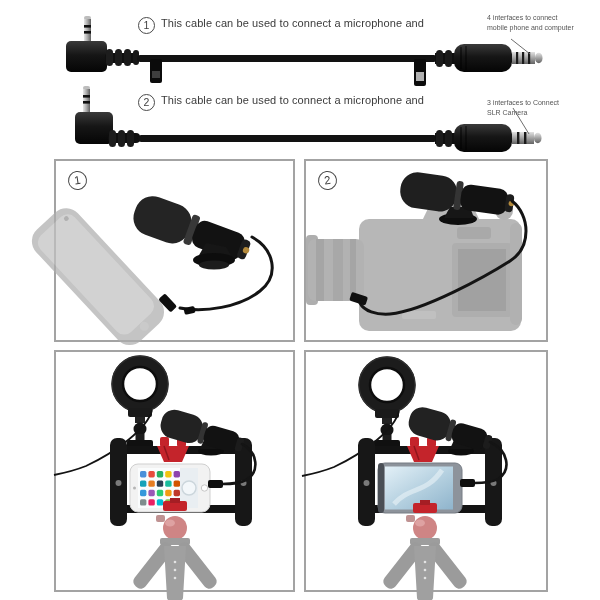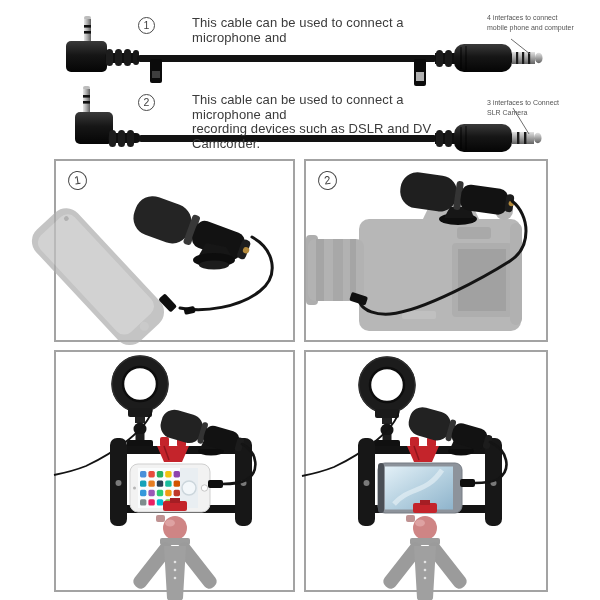--- a/index.html
+++ b/index.html
@@ -5,21 +5,21 @@
   html,body{margin:0;padding:0;background:#ffffff;}
   .page{position:relative;width:600px;height:600px;background:#ffffff;overflow:hidden;
         font-family:"Liberation Sans", sans-serif;}
   .abs{position:absolute;}
   svg{display:block;overflow:visible;}
 
   
   .annotation{position:absolute;display:flex;gap:6px;color:#3b3b3b;}
   .circ{flex:none;width:15px;height:15px;border:1.2px solid #4a4a4a;border-radius:50%;
         font-size:10.5px;line-height:15px;text-align:center;color:#3f3f3f;margin-top:0.5px;}
-  .ann-lines{font-size:13px;line-height:14.6px;letter-spacing:.1px;margin-left:31px;}
+  .ann-lines{font-size:11px;line-height:14.6px;letter-spacing:.1px;}
   .side-label{position:absolute;font-size:7px;line-height:9.5px;color:#555;width:110px;}
 
   
   .panel{position:absolute;border:2px solid #a3a3a3;background:#ffffff;}
   .panel > svg{position:absolute;left:0;top:0;}
   .badge{position:absolute;left:12px;top:10px;width:17px;height:17px;border:1.3px solid #4a4a4a;
          border-radius:50%;font-size:11.5px;line-height:17px;text-align:center;color:#3f3f3f;
          transform:rotate(-8deg);background:#fff;z-index:3;}
 </style>
 </head>
@@ -115,21 +115,20 @@
   </div>
   <div class="side-label" style="left:487px;top:13px">
     <div>4 interfaces to connect</div>
     <div>mobile phone and computer</div>
   </div>
 
   <div class="annotation" style="left:138px;top:93px;width:320px">
     <span class="circ">2</span>
     <div class="ann-lines">
       <div>This cable can be used to connect a microphone and</div>
-      <div>recording devices such as DSLR and DV Camcorder.</div>
     </div>
   </div>
   <div class="side-label" style="left:487px;top:98px">
     <div>3 interfaces to Connect</div>
     <div>SLR Camera</div>
   </div>
 
   <div class="panel" style="left:54px;top:159px;width:237px;height:179px">
     <span class="badge">1</span>
     <svg width="237" height="179" viewBox="0 0 237 179">

